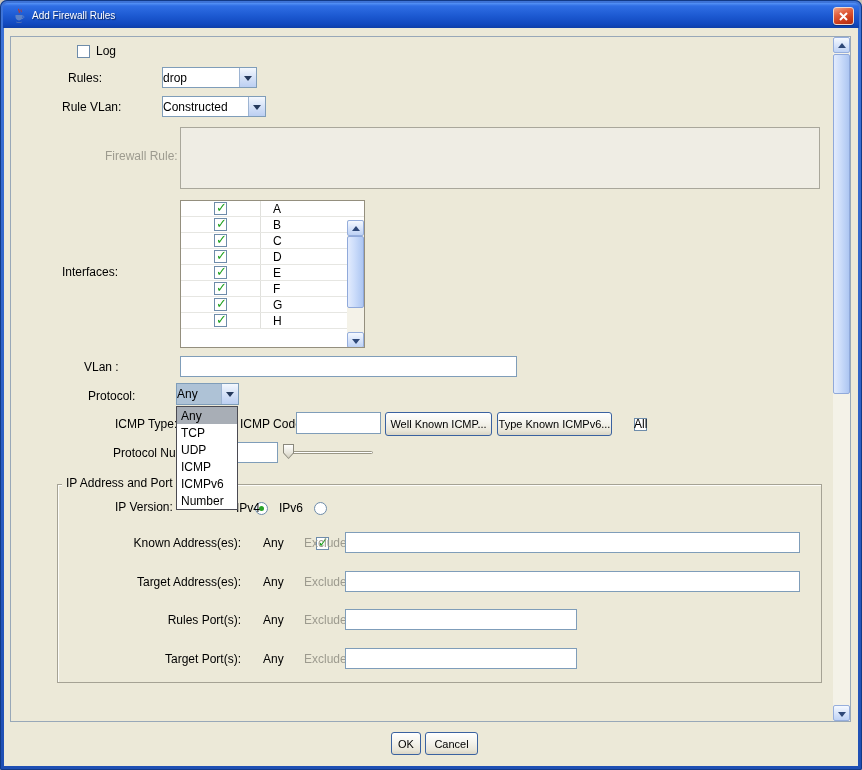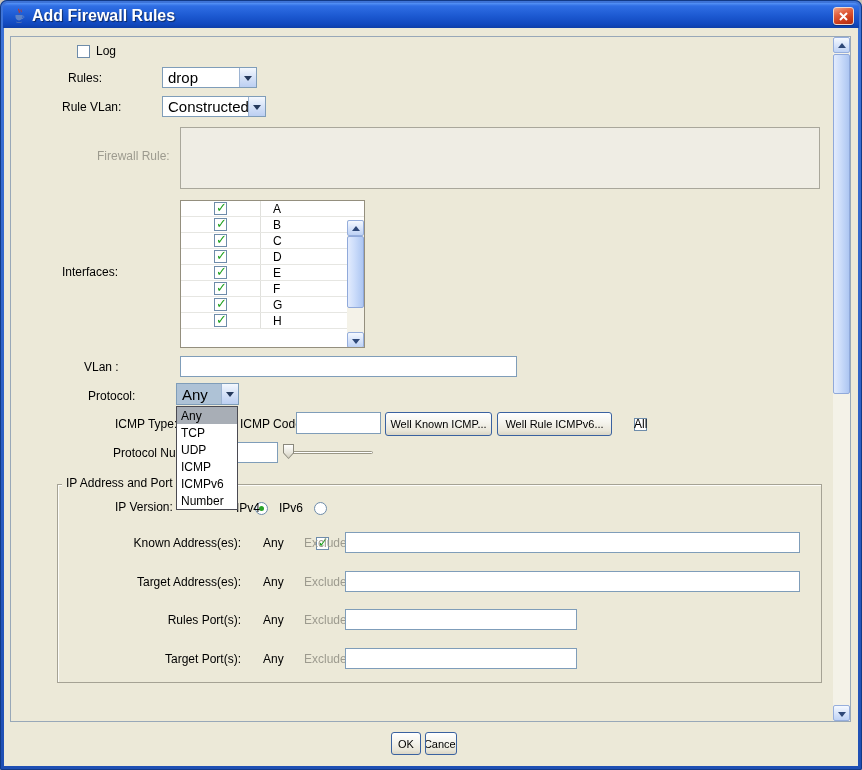--- a/index.html
+++ b/index.html
@@ -1,31 +1,31 @@
 <!DOCTYPE html>
 <html><head>
 <meta charset="utf-8">
 <style>
   *{margin:0;padding:0;box-sizing:border-box}
   body{background:#c8c4b8;font-family:"Liberation Sans",sans-serif}
   .window{position:relative;width:862px;height:770px;background:linear-gradient(180deg,#3E74D8,#1E4FB4);border-radius:7px 7px 2px 2px;overflow:hidden;box-shadow:inset 0 0 0 1px #123A86}
   .abs{position:absolute}
   .titlebar{left:3px;top:3px;width:856px;height:25px;border-radius:5px 5px 0 0;background:linear-gradient(180deg,#5693F6 0%,#2F6EE4 12%,#1D5AD2 50%,#1148BE 85%,#0E3FA8 100%);display:flex;align-items:center;padding:0 5px}
   .java-icon{width:16px;height:16px;margin:0 5px 0 3px;display:inline-flex}
-  .title-text{color:#fff;font-size:16px;font-weight:bold;text-shadow:1px 1px 1px rgba(0,0,0,.5)}
+  .title-text{color:#fff;font-size:10px;font-weight:normal;text-shadow:1px 1px 1px rgba(0,0,0,.5)}
   .close-btn{position:absolute;right:5px;top:4px;width:21px;height:18px;border:1px solid #F0D8CC;border-radius:3px;background:linear-gradient(160deg,#F2A284 0%,#E2603E 35%,#CC3C1C 70%,#B02C10 100%);display:flex;align-items:center;justify-content:center;box-shadow:0 1px 1px rgba(0,0,0,.3)}
   .content-bg{left:4px;top:28px;width:854px;height:738px;background:#ECE9D8}
   .scrollpanel{left:10px;top:36px;width:841px;height:686px;border:1px solid #98A8B8;background:#ECE9D8}
   .lbl{font-size:12px;line-height:13px;color:#000;white-space:nowrap}
   .gray{color:#9D9B8F}
   .rt{text-align:right;display:block}
   .input{background:#fff;border:1px solid #7F9DB9;font:12px "Liberation Sans",sans-serif;padding:1px 4px;outline:none}
   .area{background:#EFEDE4;border:1px solid #A9A79B}
   .combo{border:1px solid #7F9DB9;background:#fff;display:flex;align-items:stretch}
-  .combo-val{flex:1;display:flex;align-items:center;padding-left:5px;font-size:15px;overflow:hidden;white-space:nowrap}
+  .combo-val{flex:1;display:flex;align-items:center;font-size:12px;overflow:hidden;white-space:nowrap}
   .combo-val.hl{background:#AEC2D6}
   .combo-btn{width:17px;position:relative;background:linear-gradient(180deg,#F4F8FE 0%,#D8E4F8 45%,#BCCFF2 100%);border-left:1px solid #9DB4D2}
   .combo-btn::after{content:"";position:absolute;left:50%;top:8px;margin-left:-4px;width:0;height:0;border:4px solid transparent;border-top:5px solid #25395C;border-bottom:none}
   .btn{background:linear-gradient(180deg,#fff 0%,#F4F3EC 45%,#E9E6D9 80%,#DAD6C6 100%);border:1px solid #3A62A0;border-radius:3px;display:flex;align-items:center;justify-content:center;font-size:11px;color:#000;white-space:nowrap;overflow:hidden}
   .cb{width:13px;height:13px;background:#fff;border:1px solid #6E8CAA;position:relative;display:inline-block}
   .cb.checked::after{content:"\2713";position:absolute;left:1px;top:-3px;font-size:13px;font-weight:bold;color:#1FA11F;font-family:"DejaVu Sans",sans-serif}
   .cb.dim{border-color:#A9BCCD}
   .radio{width:13px;height:13px;border:1px solid #6E8CAA;border-radius:50%;background:#fff;position:relative;display:inline-block}
   .radio.sel::after{content:"";position:absolute;left:3px;top:3px;width:5px;height:5px;border-radius:50%;background:#27A427}
   .groupbox{border:1px solid #A5A294;box-shadow:inset 1px 1px 0 rgba(255,255,255,.85)}
@@ -88,21 +88,21 @@
   </div>
 
   
   <span class="abs lbl" style="left:62px;top:101px">Rule VLan:</span>
   <div class="abs combo" style="left:162px;top:96px;width:104px;height:21px">
     <span class="combo-val">Constructed</span>
     <span class="combo-btn"></span>
   </div>
 
   
-  <span class="abs lbl gray" style="left:97px;top:150px">Firewall Rule:</span>
+  <span class="abs lbl gray" style="left:105px;top:150px">Firewall Rule:</span>
   <div class="abs area" style="left:180px;top:127px;width:640px;height:62px"></div>
 
   
   <span class="abs lbl" style="left:62px;top:266px">Interfaces:</span>
   <div class="abs tbl" style="left:180px;top:200px;width:185px;height:148px">
     <div class="trow">
       <span class="tc1">
           <span class="cb checked"></span>
         </span>
       <span class="tc2">A</span>
@@ -166,21 +166,21 @@
     <span class="combo-val hl">Any</span>
     <span class="combo-btn"></span>
   </div>
 
   
   <span class="abs lbl" style="left:115px;top:418px">ICMP Type:</span>
   <input class="abs input" style="left: 176px; top: 412px; width: 61px; height: 21px;" value="">
   <span class="abs lbl" style="left:240px;top:418px">ICMP Code:</span>
   <input class="abs input" style="left: 296px; top: 412px; width: 85px; height: 22px;" value="">
   <div class="abs btn" style="left:385px;top:412px;width:107px;height:24px">Well Known ICMP...</div>
-  <div class="abs btn" style="left:497px;top:412px;width:115px;height:24px">Well Rule ICMPv6...</div>
+  <div class="abs btn" style="left:497px;top:412px;width:115px;height:24px">Type Known ICMPv6...</div>
   <span class="abs cb" style="left:617px;top:417px"></span>
   <span class="abs lbl" style="left:634px;top:418px">All</span>
 
   
   <span class="abs lbl" style="left:113px;top:447px">Protocol Numb...</span>
   <input class="abs input" style="left: 195px; top: 442px; width: 83px; height: 21px;" value="">
   <div class="abs slider-track" style="left:285px;top:451px;width:88px"></div>
   <div class="abs sl-thumb" style="left:283px;top:444px">
       <span class="sl-thumb-in"></span>
     </div>
@@ -240,15 +240,15 @@
 
   
   <div class="abs sb-v" style="left:833px;top:37px;width:17px;height:684px">
     <span class="sb-btn up" style="top:0"></span>
     <span class="sb-thumb" style="top:17px;height:340px"></span>
     <span class="sb-btn down" style="top:668px"></span>
   </div>
 
   
   <div class="abs btn" style="left:391px;top:732px;width:30px;height:23px">OK</div>
-  <div class="abs btn" style="left:425px;top:732px;width:32px;height:23px">Cancel</div>
+  <div class="abs btn" style="left:425px;top:732px;width:53px;height:23px">Cancel</div>
 
 </div>
 
 </body></html>

